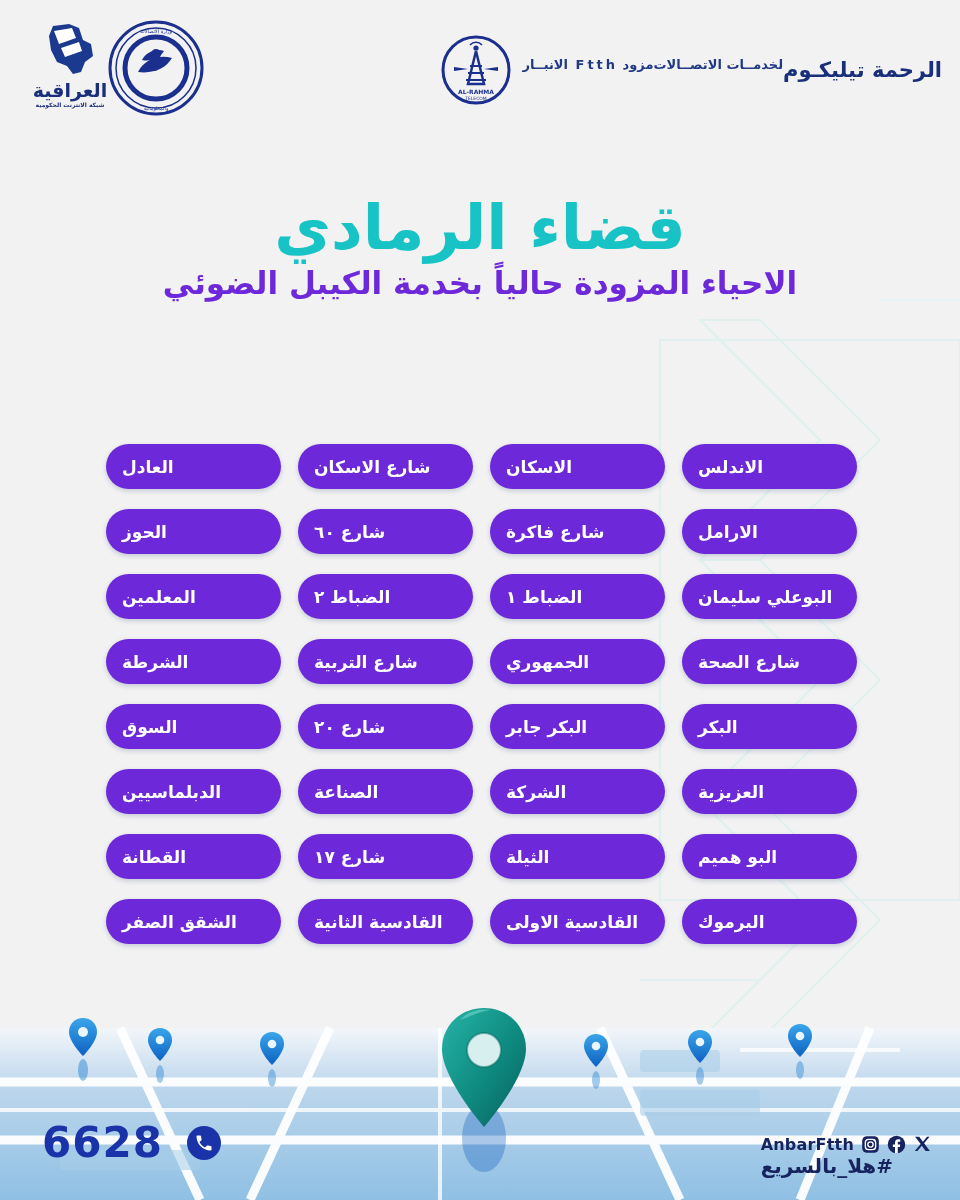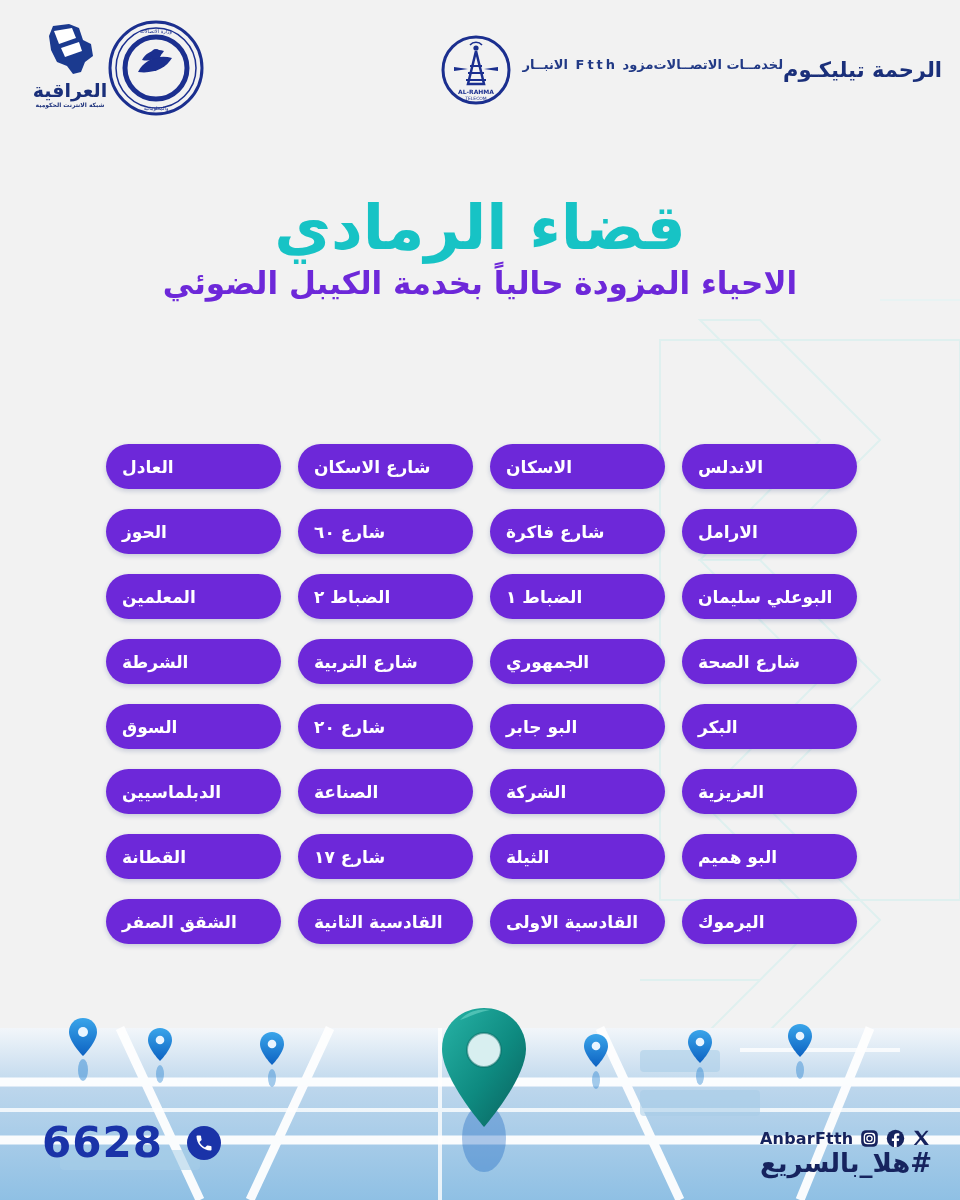--- a/index.html
+++ b/index.html
@@ -59,21 +59,21 @@
   .phone{position:absolute;left:42px;bottom:36px;z-index:7;display:flex;align-items:center;gap:24px;}
   .phone-badge{width:34px;height:34px;border-radius:50%;background:#1a33a8;
                display:flex;align-items:center;justify-content:center;}
   .phone-num{font-size:42px;font-weight:bold;color:#1a33a8;letter-spacing:1px;line-height:1;}
 
   .social{position:absolute;right:28px;bottom:22px;z-index:7;
           display:flex;flex-direction:column;align-items:flex-end;}
   .social-row{display:flex;align-items:center;gap:7px;direction:ltr;}
   .social-handle{font-size:16px;font-weight:bold;color:#16235e;letter-spacing:.2px;}
   .social-ico{width:19px;height:19px;display:block;}
-  .hashtag{font-size:26px;font-weight:bold;color:#16235e;letter-spacing:1px;}
+  .hashtag{font-size:20px;font-weight:bold;color:#16235e;letter-spacing:1px;}
 </style>
 </head>
 <body>
 
 <div class="page">
 
   <svg class="bg-art" width="960" height="1200" viewBox="0 0 960 1200" aria-hidden="true">
     <g fill="none" stroke="#dff0ef" stroke-width="2">
       <rect x="660" y="340" width="300" height="560"></rect>
       <path d="M700 320 L760 320 L880 440 L760 560 L700 560 L820 440 Z"></path>
@@ -147,21 +147,21 @@
       <div class="pill">الحوز</div>
       <div class="pill">البوعلي سليمان</div>
       <div class="pill">الضباط ١</div>
       <div class="pill">الضباط ٢</div>
       <div class="pill">المعلمين</div>
       <div class="pill">شارع الصحة</div>
       <div class="pill">الجمهوري</div>
       <div class="pill">شارع التربية</div>
       <div class="pill">الشرطة</div>
       <div class="pill">البكر</div>
-      <div class="pill">البو جابر</div>
+      <div class="pill">البكر جابر</div>
       <div class="pill">شارع ٢٠</div>
       <div class="pill">السوق</div>
       <div class="pill">العزيزية</div>
       <div class="pill">الشركة</div>
       <div class="pill">الصناعة</div>
       <div class="pill">الدبلماسيين</div>
       <div class="pill">البو هميم</div>
       <div class="pill">الثيلة</div>
       <div class="pill">شارع ١٧</div>
       <div class="pill">القطانة</div>

